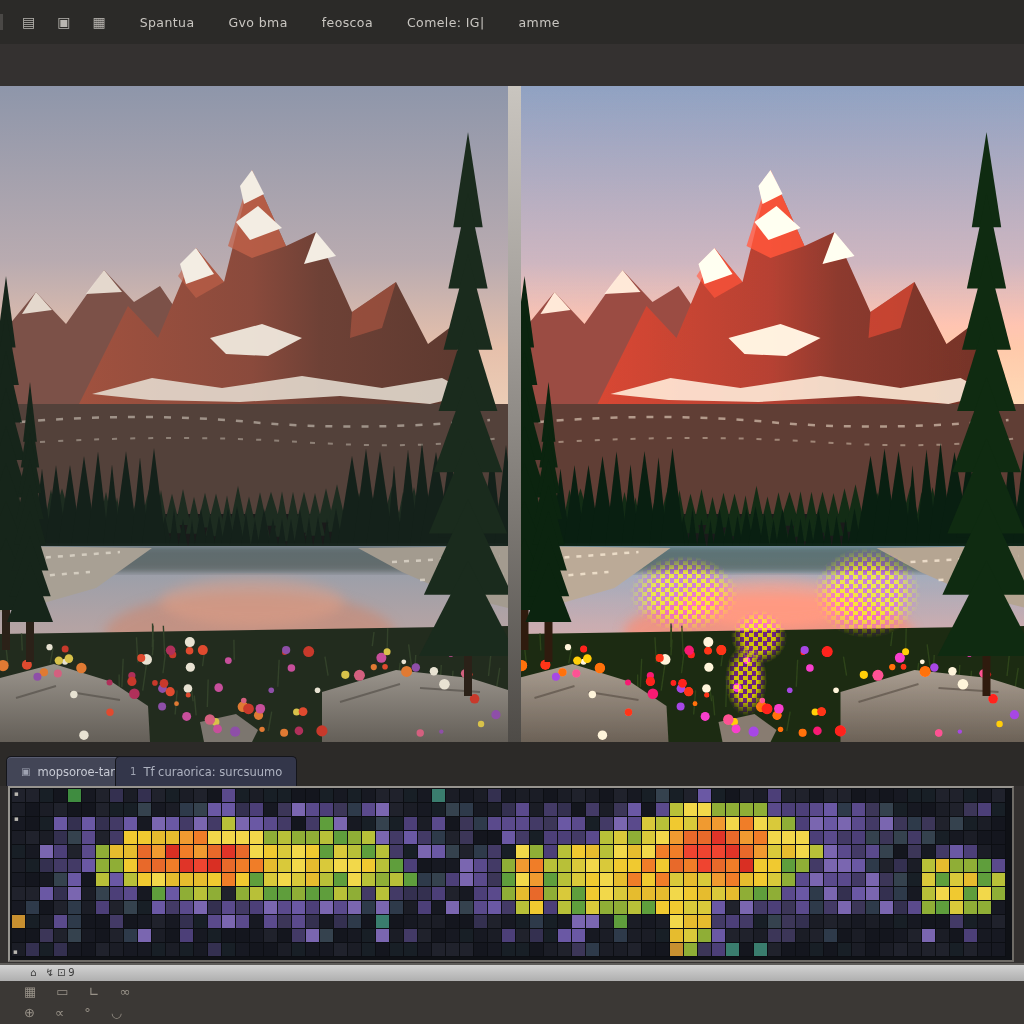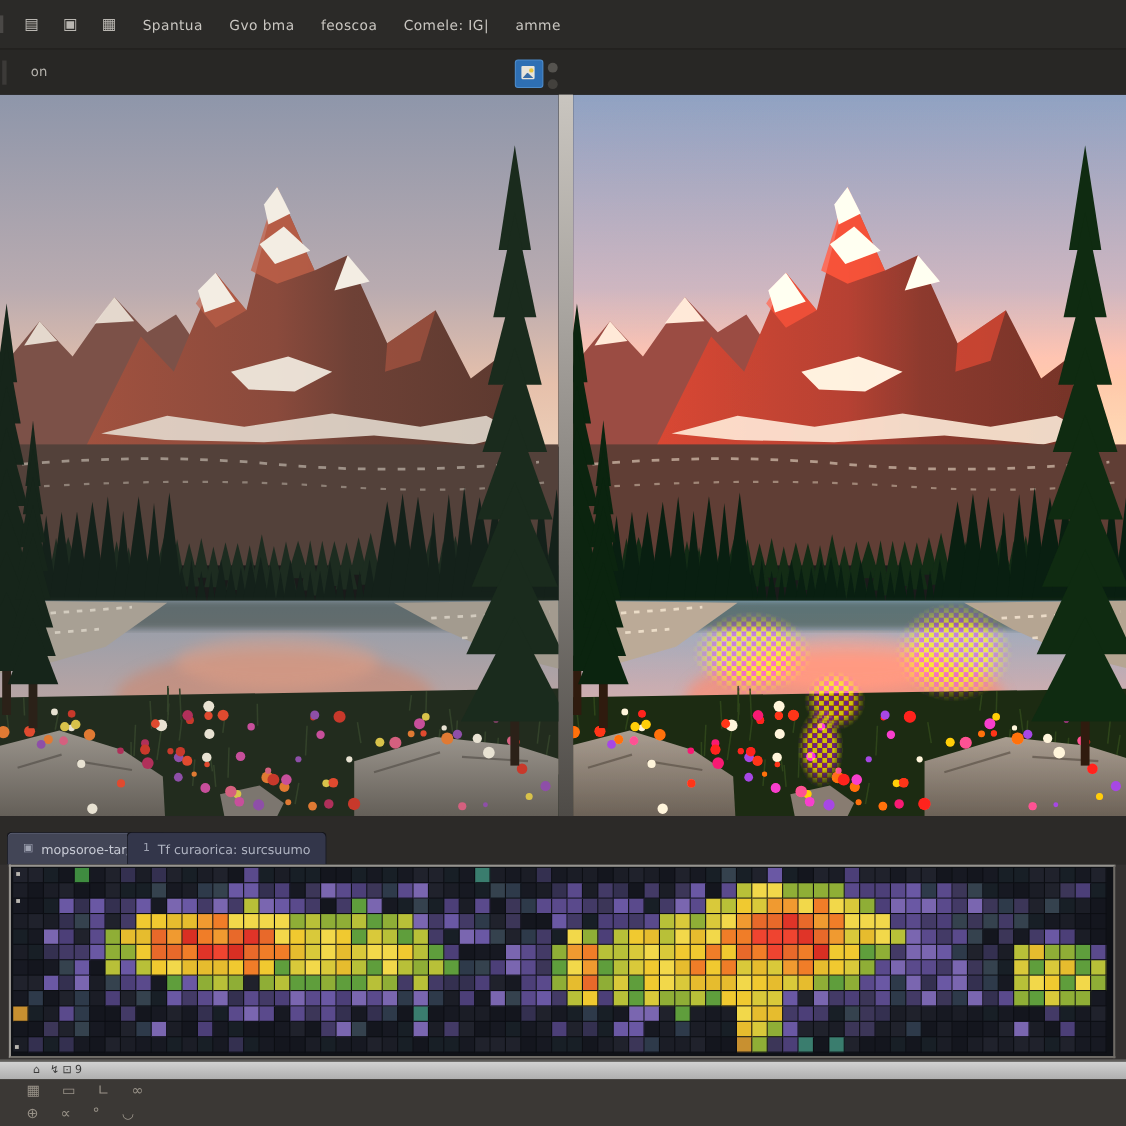--- a/index.html
+++ b/index.html
@@ -2,21 +2,21 @@
 <html><head>
 <meta charset="utf-8">
 <style>
   html,body{margin:0;padding:0;background:#343130;font-family:"DejaVu Sans",sans-serif;}
   #app{position:relative;width:1024px;height:1024px;overflow:hidden;background:#343130;}
 
   
   #menubar{position:absolute;left:0;top:0;width:1024px;height:44px;background:#2b2a28;
     display:flex;align-items:center;color:#c9c6c1;font-size:12.5px;}
   #menubar .mi{margin-left:22px;color:#b9b6b1;font-size:14px;}
-  #menubar .mt{margin-left:24px;letter-spacing:.4px;cursor:default;}
+  #menubar .mt{margin-left:34px;letter-spacing:.4px;cursor:default;}
   #menubar .edge{position:absolute;left:0;top:14px;width:3px;height:16px;background:#4a4846;}
 
   
   #toolbar{position:absolute;left:0;top:44px;width:1024px;height:42px;background:#282725;
     border-top:1px solid #1f1e1c;}
   #toolbar .lbl{position:absolute;left:28px;top:13px;font-size:12px;color:#b5b2ad;}
   #toolbar .edge{position:absolute;left:2px;top:10px;width:4px;height:22px;background:#3c3a38;}
   #view-btn{position:absolute;left:468px;top:9px;width:24px;height:24px;background:#2e6fb4;
     border-radius:3px;border:1px solid #4d8ccb;cursor:pointer;}
   #view-btn .ph{position:absolute;left:5px;top:5px;width:12px;height:12px;background:#e8e4da;border-radius:1px;}
@@ -77,31 +77,20 @@
     <span class="mi">▤</span>
     <span class="mi">▣</span>
     <span class="mi">▦</span>
     <span class="mt">Spantua</span>
     <span class="mt">Gvo bma</span>
     <span class="mt">feoscoa</span>
     <span class="mt">Comele: IG|</span>
     <span class="mt">amme</span>
   </div>
 
-  <div id="toolbar">
-    <span class="edge"></span>
-    <span class="lbl">on</span>
-    <div id="view-btn">
-      <span class="ph"></span>
-      <span class="sun"></span>
-      <span class="hill"></span>
-    </div>
-    <span class="circ-btn" style="left:498px;top:12px;"></span>
-    <span class="circ-btn" style="left:498px;top:27px;opacity:.6;"></span>
-  </div>
 
   <div class="panel" id="panel-left">
     <svg id="scene" viewBox="0 0 508 656" preserveAspectRatio="xMidYMax slice">
       <defs>
         <linearGradient id="skyG" x1="0" y1="0" x2="0" y2="1">
           <stop offset="0" stop-color="#8e96aa"></stop>
             <stop offset=".55" stop-color="#b9abb0"></stop>
           <stop offset=".82" stop-color="#e6c0ab"></stop>
             <stop offset="1" stop-color="#eccdb6"></stop>
         </linearGradient>

